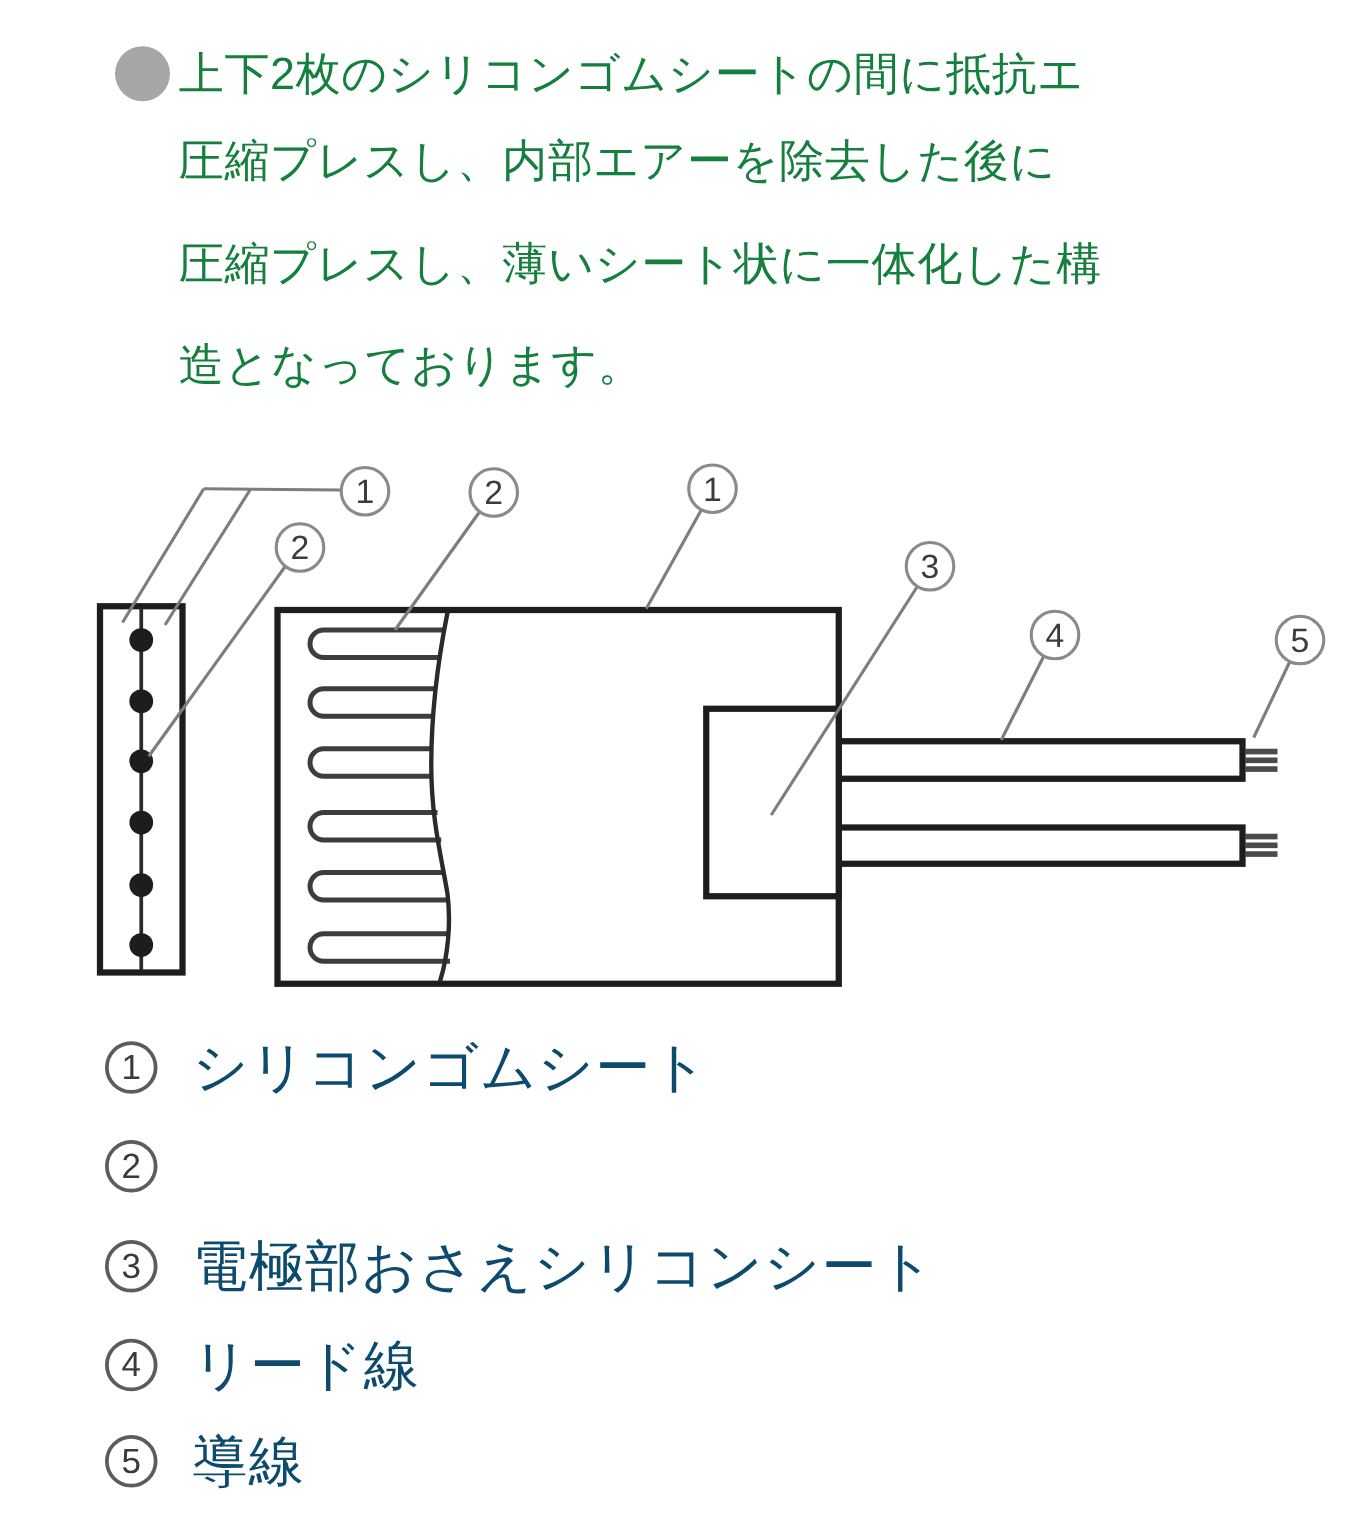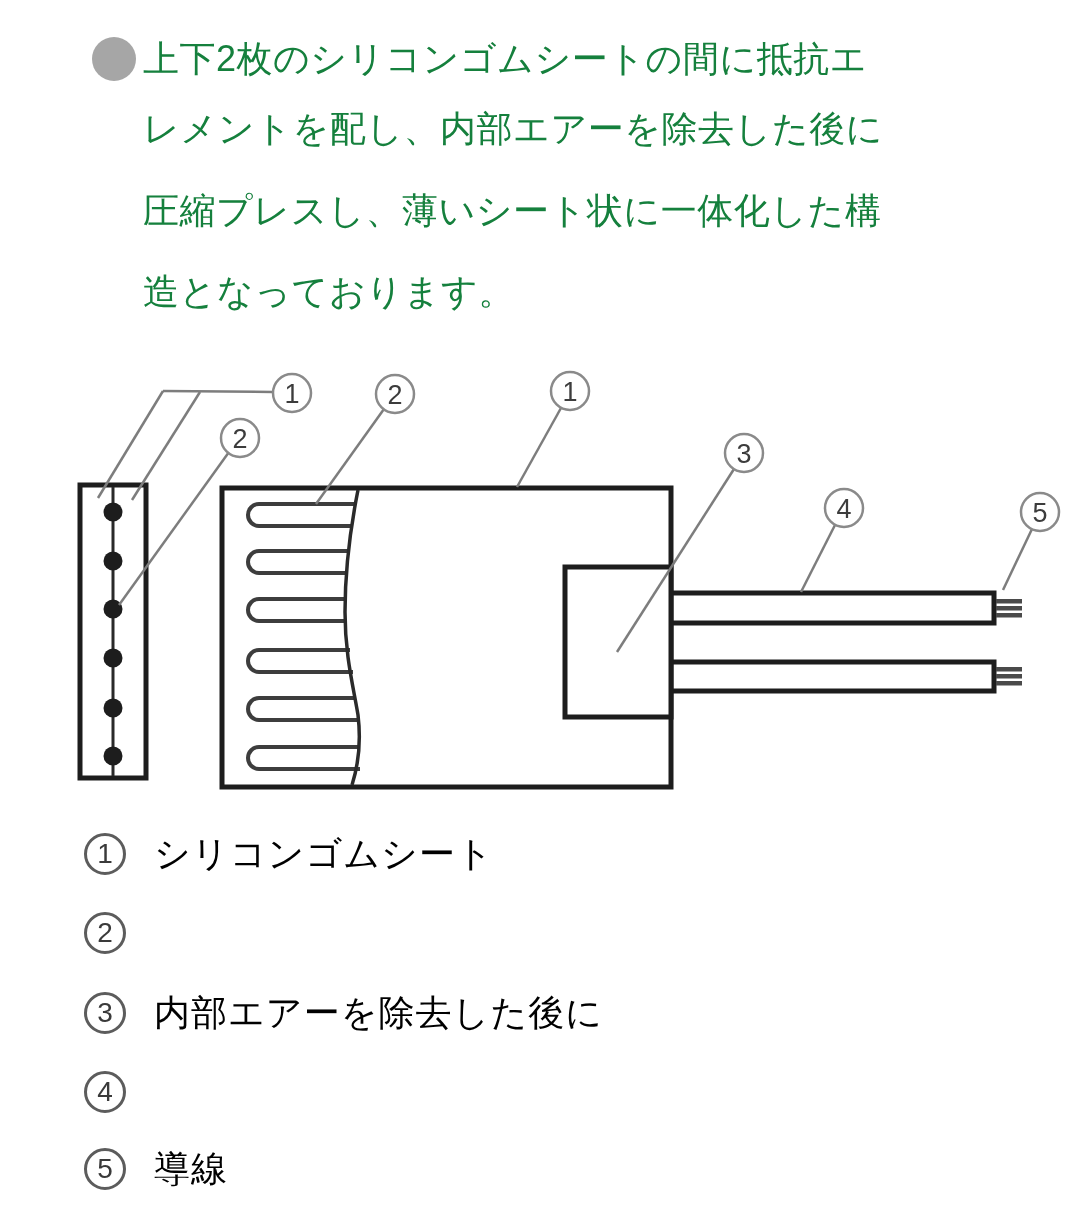--- a/index.html
+++ b/index.html
@@ -30,35 +30,35 @@
   .legend-row{
     position:absolute;left:84px;height:54px;display:flex;
     align-items:center;gap:28px;
   }
   .legend-num{
     flex:0 0 auto;width:36px;height:36px;border:3px solid #5c5c5c;
     border-radius:50%;display:flex;align-items:center;justify-content:center;
     font-size:28px;color:#3a3a3a;background:#fff;
   }
   .legend-label{
-    font-size:36px;color:#000000;letter-spacing:1px;white-space:nowrap;text-align:right;
+    font-size:44px;color:#0c4a6e;letter-spacing:1px;white-space:nowrap;text-align:right;
   }
   .legend-row.r0{top:827px;}
   .legend-row.r1{top:906px;}
   .legend-row.r2{top:986px;}
   .legend-row.r3{top:1065px;}
   .legend-row.r4{top:1142px;}
 </style>
 </head>
 <body>
 
 <div class="intro">
   <span class="intro-bullet"></span>
   <div class="intro-line l0">上下2枚のシリコンゴムシートの間に抵抗エ</div>
-  <div class="intro-line l1">レメントを配し、内部エアーを除去した後に</div>
+  <div class="intro-line l1">圧縮プレスし、内部エアーを除去した後に</div>
   <div class="intro-line l2">圧縮プレスし、薄いシート状に一体化した構</div>
   <div class="intro-line l3">造となっております。</div>
 </div>
 
 <svg class="diagram-svg" width="1092" height="1220" viewBox="0 0 1092 1220">
 
   <g>
     <rect x="80" y="485" width="66" height="293" fill="#ffffff" stroke="#1d1d1d" stroke-width="5"></rect>
     <line x1="113" y1="487" x2="113" y2="776" stroke="#2a2a2a" stroke-width="3"></line>
     <g fill="#1d1d1d">
@@ -148,22 +148,23 @@
 <div class="legend">
   <div class="legend-row r0">
     <span class="legend-num">1</span>
     <span class="legend-label">シリコンゴムシート</span>
   </div>
   <div class="legend-row r1">
     <span class="legend-num">2</span>
   </div>
   <div class="legend-row r2">
     <span class="legend-num">3</span>
-    <span class="legend-label">内部エアーを除去した後に</span>
+    <span class="legend-label">電極部おさえシリコンシート</span>
   </div>
   <div class="legend-row r3">
     <span class="legend-num">4</span>
+    <span class="legend-label">リード線</span>
   </div>
   <div class="legend-row r4">
     <span class="legend-num">5</span>
     <span class="legend-label">導線</span>
   </div>
 </div>
 
 </body></html>

